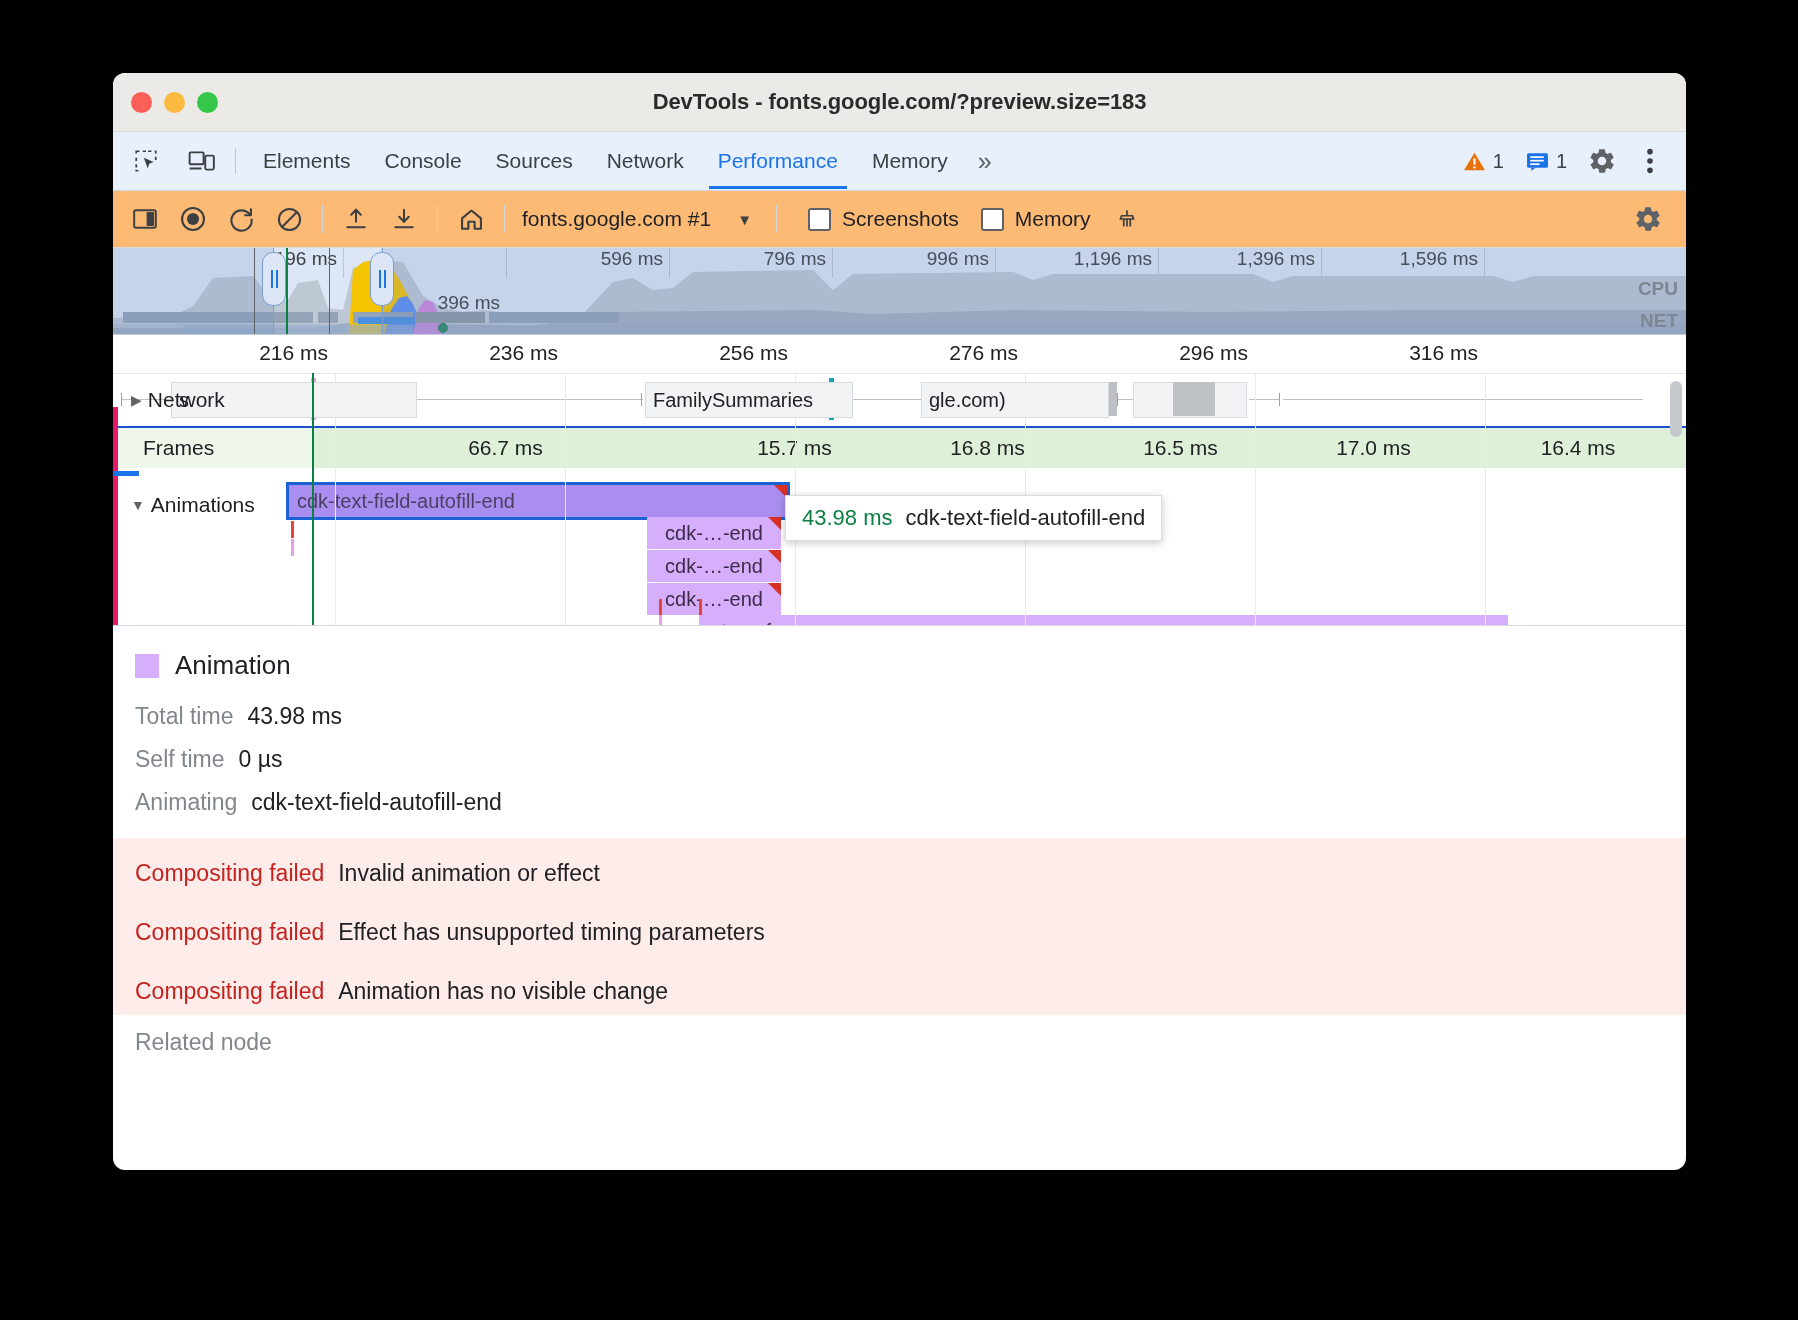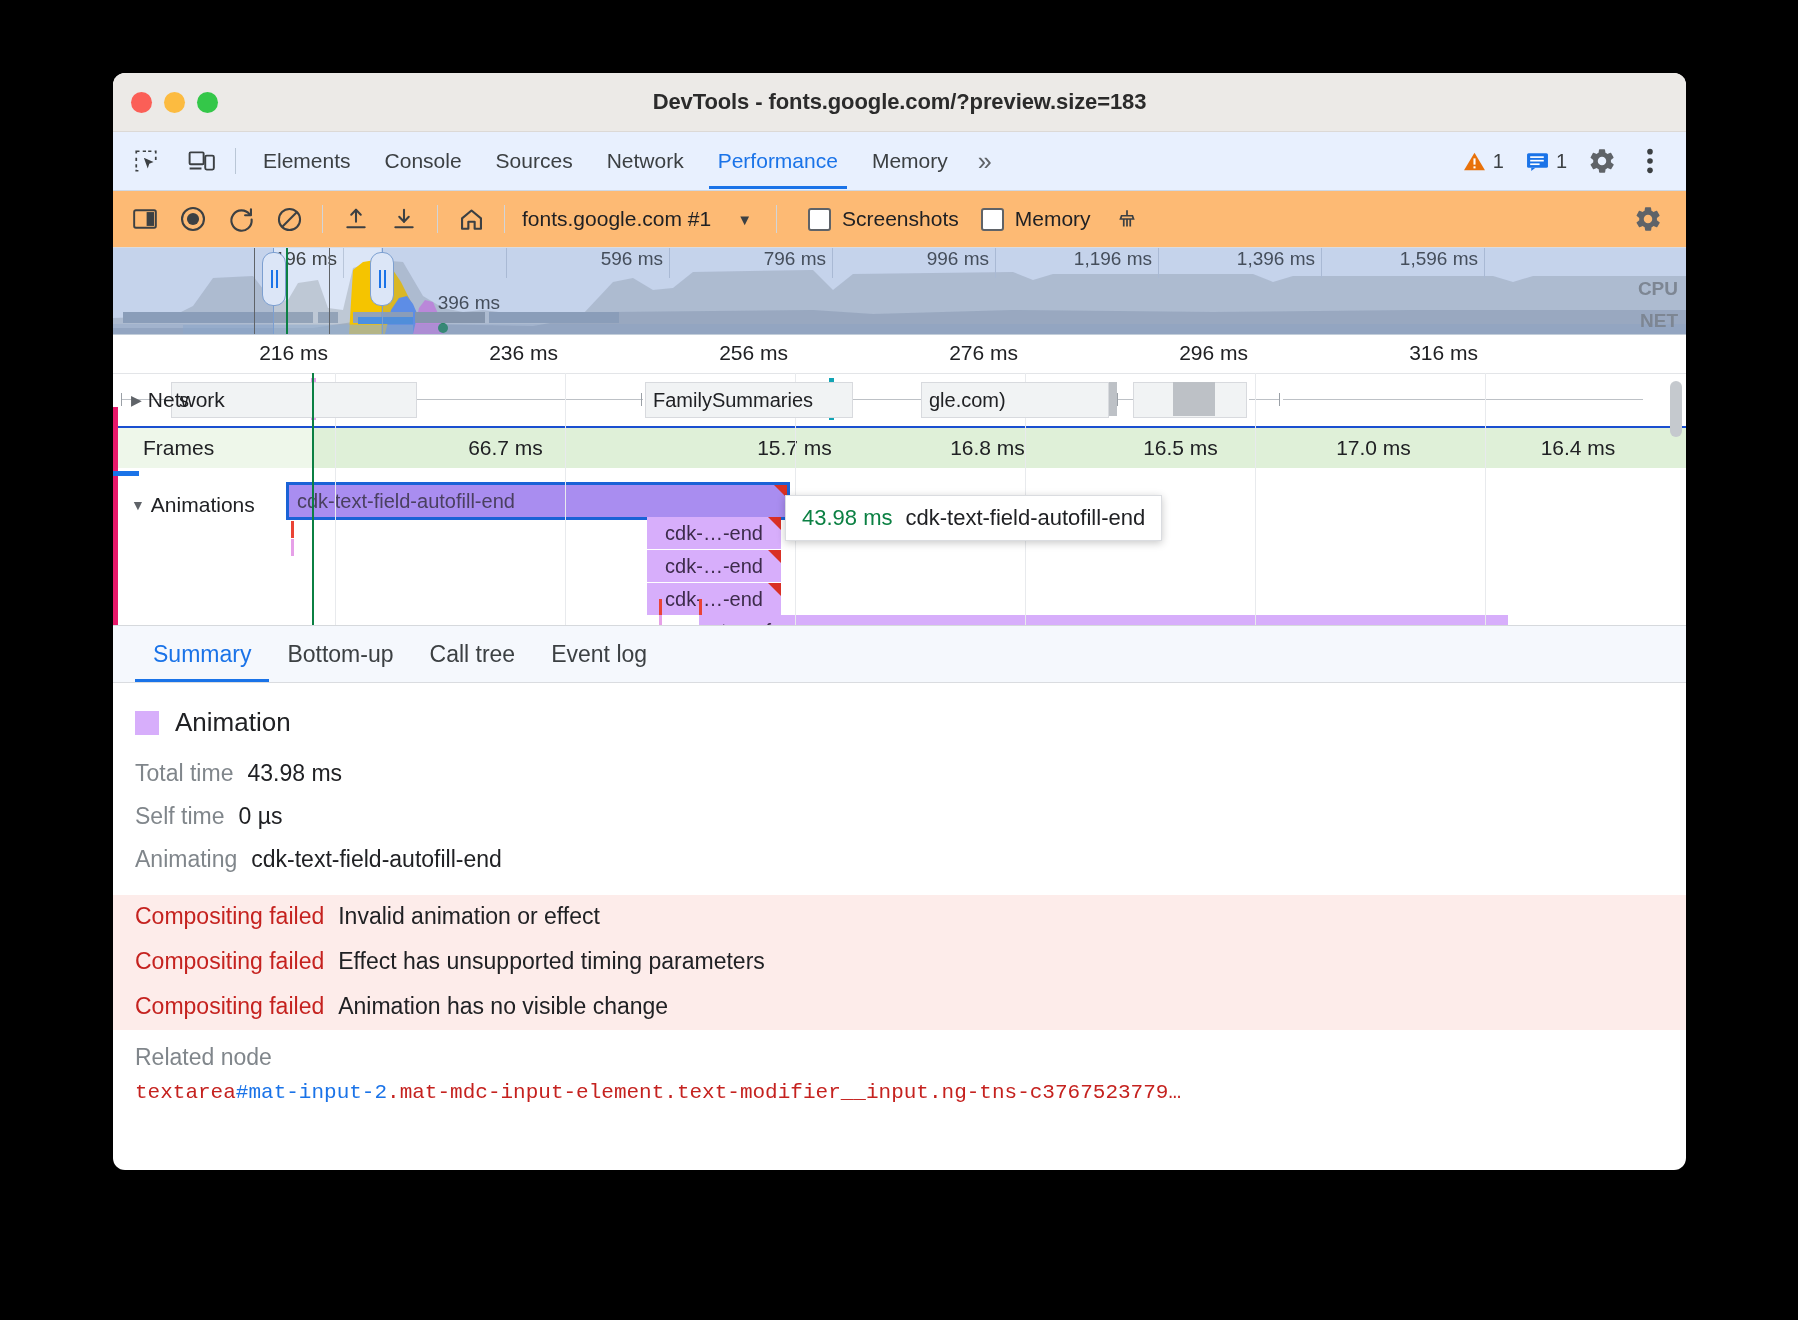--- a/index.html
+++ b/index.html
@@ -430,21 +430,21 @@
     font-size: 23px;
     align-items: baseline;
     gap: 14px;
   }
   .dt-k { color: #80868b; }
   .dt-v { color: #202124; }
 
   .dt-fail {
     background: #fdecea;
     display: flex;
-    padding: 8px 0 10px 22px;
+    padding: 22px 0 10px 22px;
     font-size: 23px;
     gap: 14px;
     align-items: baseline;
   }
   .dt-fail-k { color: #c5221f; }
   .dt-fail-v { color: #202124; text-align: right; }
 
   .dt-related {
     padding: 14px 0 6px 22px;
     font-size: 23px;
@@ -769,26 +769,20 @@
           <span class="tt-name">cdk-text-field-autofill-end</span>
         </div>
       </div>
 
       <div class="playhead-green" style="left:199px;top:38px;bottom:0;"></div>
 
       <div class="vscroll" style="top:46px;height:56px;"></div>
     </div>
 
     <div class="details">
-      <div class="dt-tabs">
-        <div class="dt-tab active">Summary</div>
-        <div class="dt-tab">Bottom-up</div>
-        <div class="dt-tab">Call tree</div>
-        <div class="dt-tab">Event log</div>
-      </div>
 
       <div class="dt-body">
         <div class="dt-heading">
           <span class="swatch"></span>
           <span class="dt-heading-txt">Animation</span>
         </div>
 
         <div class="dt-kv">
           <span class="dt-k">Total time</span>
           <span class="dt-v">43.98 ms</span>
@@ -811,20 +805,17 @@
         <div class="dt-fail">
           <span class="dt-fail-k">Compositing failed</span>
           <span class="dt-fail-v">Effect has unsupported timing parameters</span>
         </div>
         <div class="dt-fail">
           <span class="dt-fail-k">Compositing failed</span>
           <span class="dt-fail-v">Animation has no visible change</span>
         </div>
 
         <div class="dt-related">Related node</div>
-        <div class="dt-node">
-          <span class="n-tag">textarea</span><span class="n-id">#mat-input-2</span><span class="n-cls">.mat-mdc-input-element.text-modifier__input.ng-tns-c3767523779…</span>
-        </div>
       </div>
     </div>
 
   </div>
 </div>
 
 </body></html>

